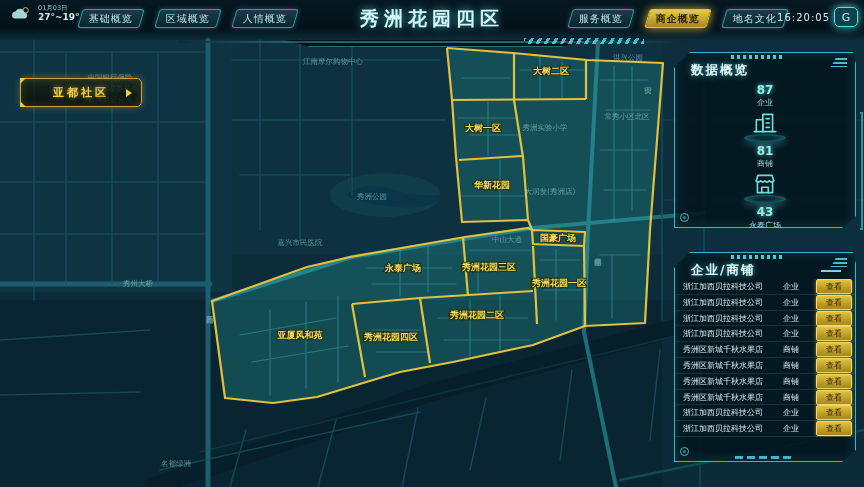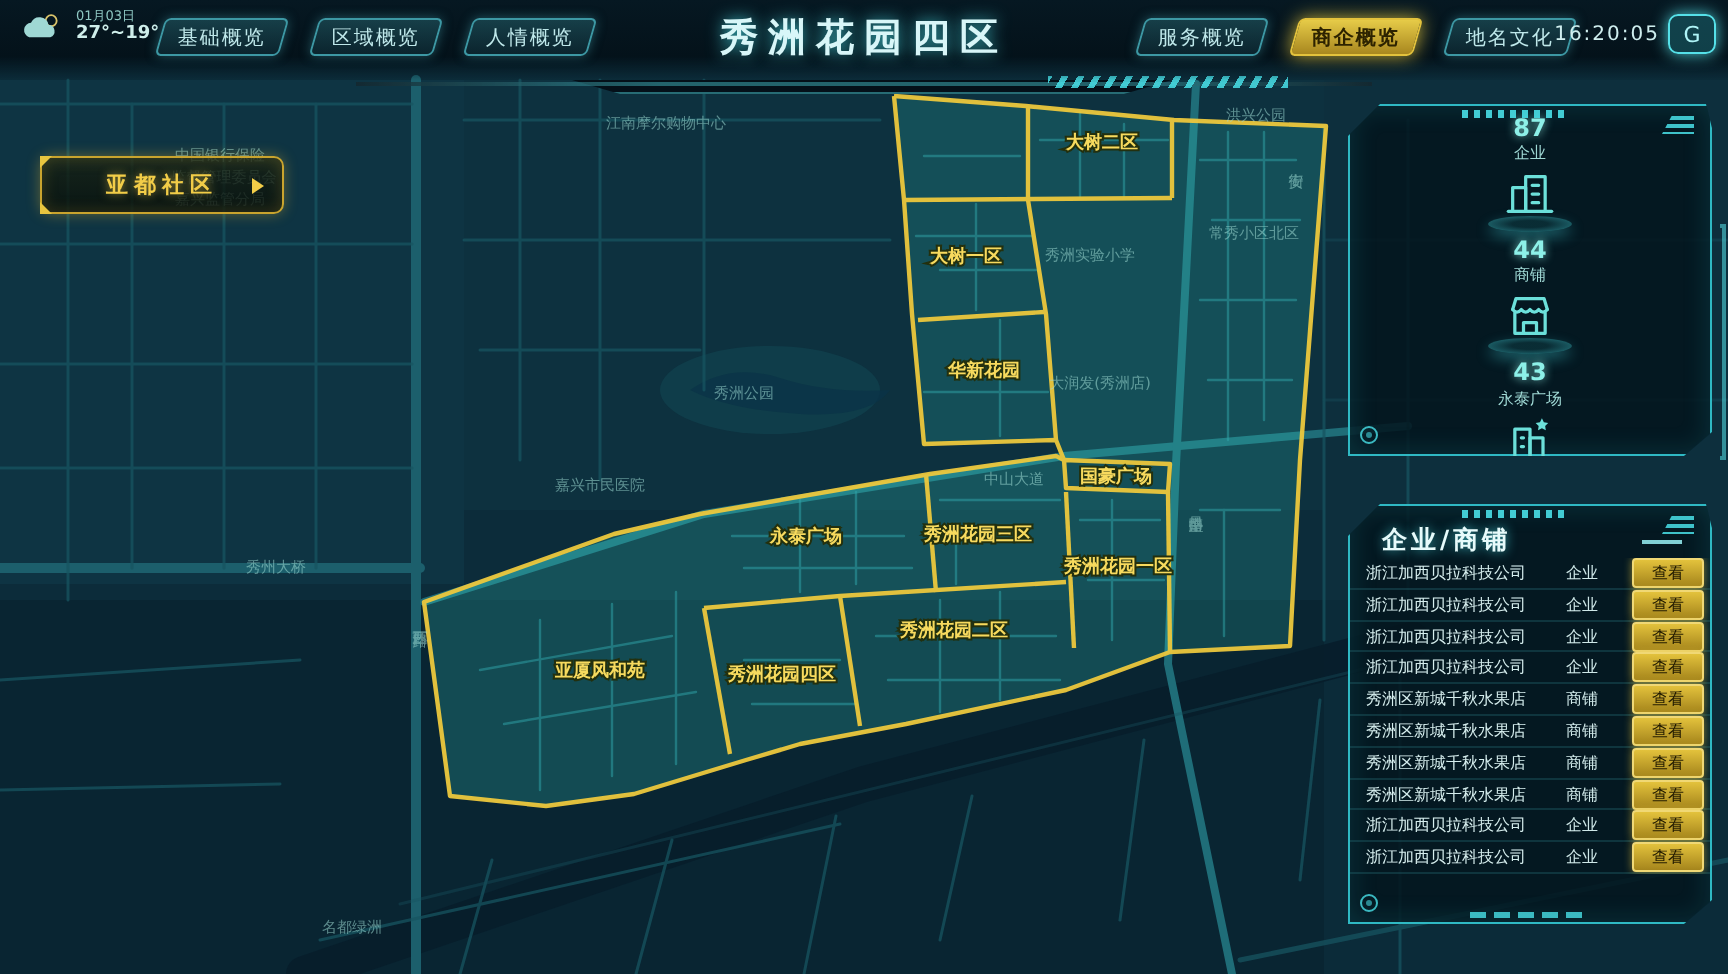--- a/index.html
+++ b/index.html
@@ -311,36 +311,37 @@
   <aside class="left-nav">
     <div class="nav-btn">
       <span class="lbl">亚都社区</span>
       <span class="arrow"></span>
     </div>
   </aside>
 
   <section class="panel panel-data">
     <div class="hash"></div>
     <div class="corner-stack"></div>
+    <h2>数据概览</h2>
     <div id="stats-grid">
         <div class="stat">
           <span class="val">87</span>
           <span class="lab">企业</span>
           <div class="ico"><svg viewBox="0 0 24 24">
               <g fill="none" stroke="#6ce0da" stroke-width="1.5" stroke-linejoin="round" stroke-linecap="round">
                 <path d="M4,20 V9 h6 v11"></path>
                 <path d="M10,20 V4 h9 v16"></path>
                 <path d="M2,20 h20"></path>
                 <path d="M13,8 h3 M13,12 h3 M13,16 h3"></path>
               </g>
             </svg></div>
           <div class="ped"></div>
         </div>
         <div class="stat">
-          <span class="val">44</span>
+          <span class="val">81</span>
           <span class="lab">商铺</span>
           <div class="ico"><svg viewBox="0 0 24 24">
               <g fill="none" stroke="#6ce0da" stroke-width="1.5" stroke-linejoin="round" stroke-linecap="round">
                 <path d="M4,9 L5.5,4 h13 L20,9"></path>
                 <path d="M4,9 q2,2.5 4,0 q2,2.5 4,0 q2,2.5 4,0 q2,2.5 4,0"></path>
                 <path d="M5,10.5 V20 h14 V10.5"></path>
                 <path d="M9,20 v-5 h6 v5"></path>
               </g>
             </svg></div>
           <div class="ped"></div>

